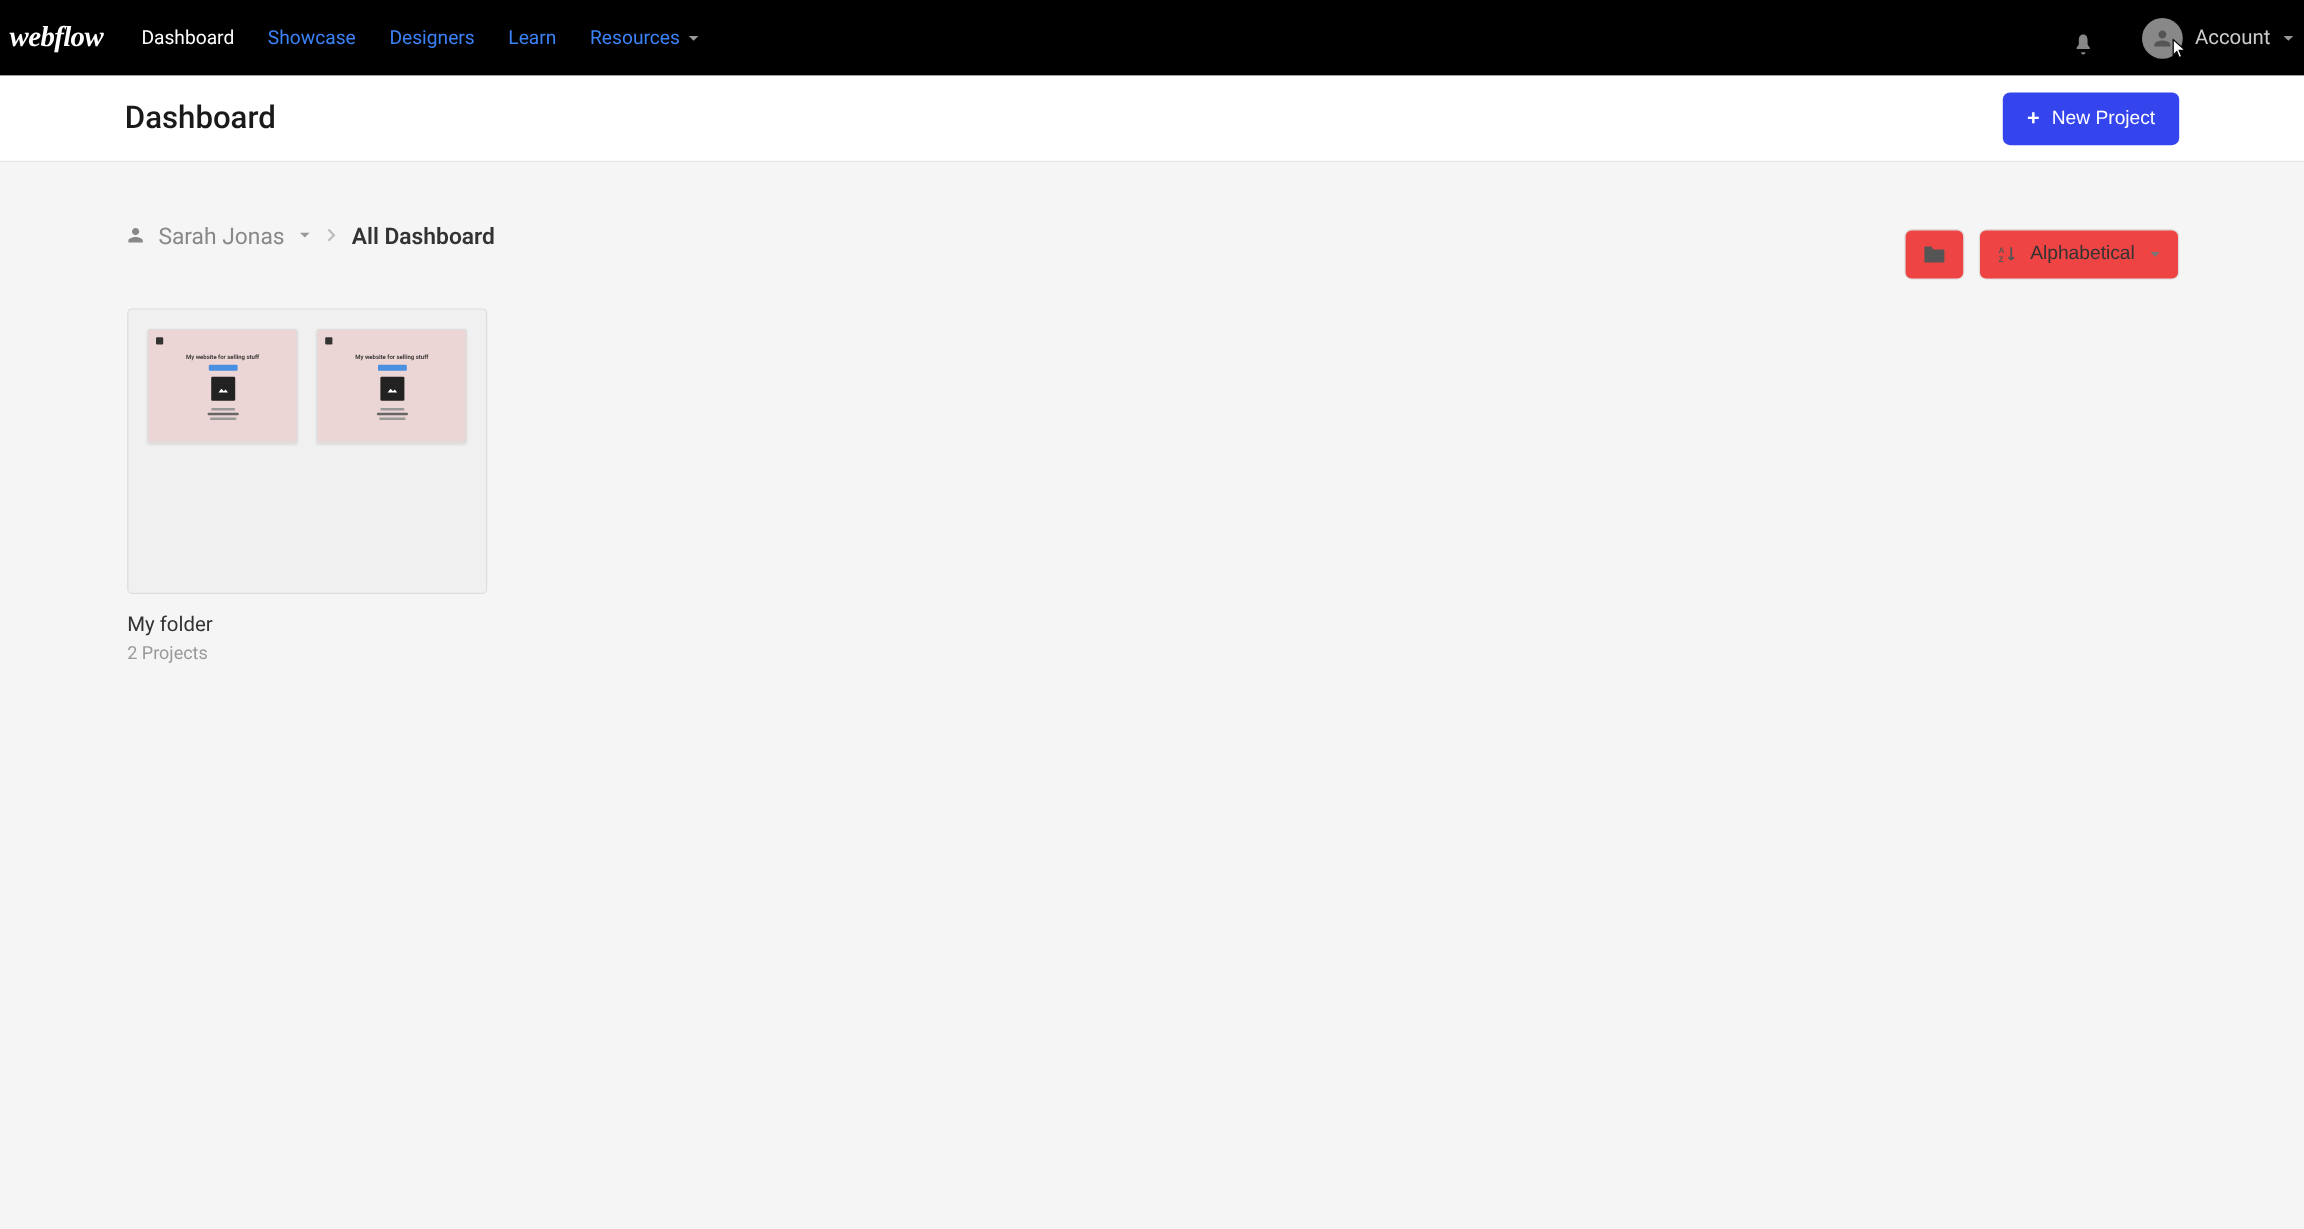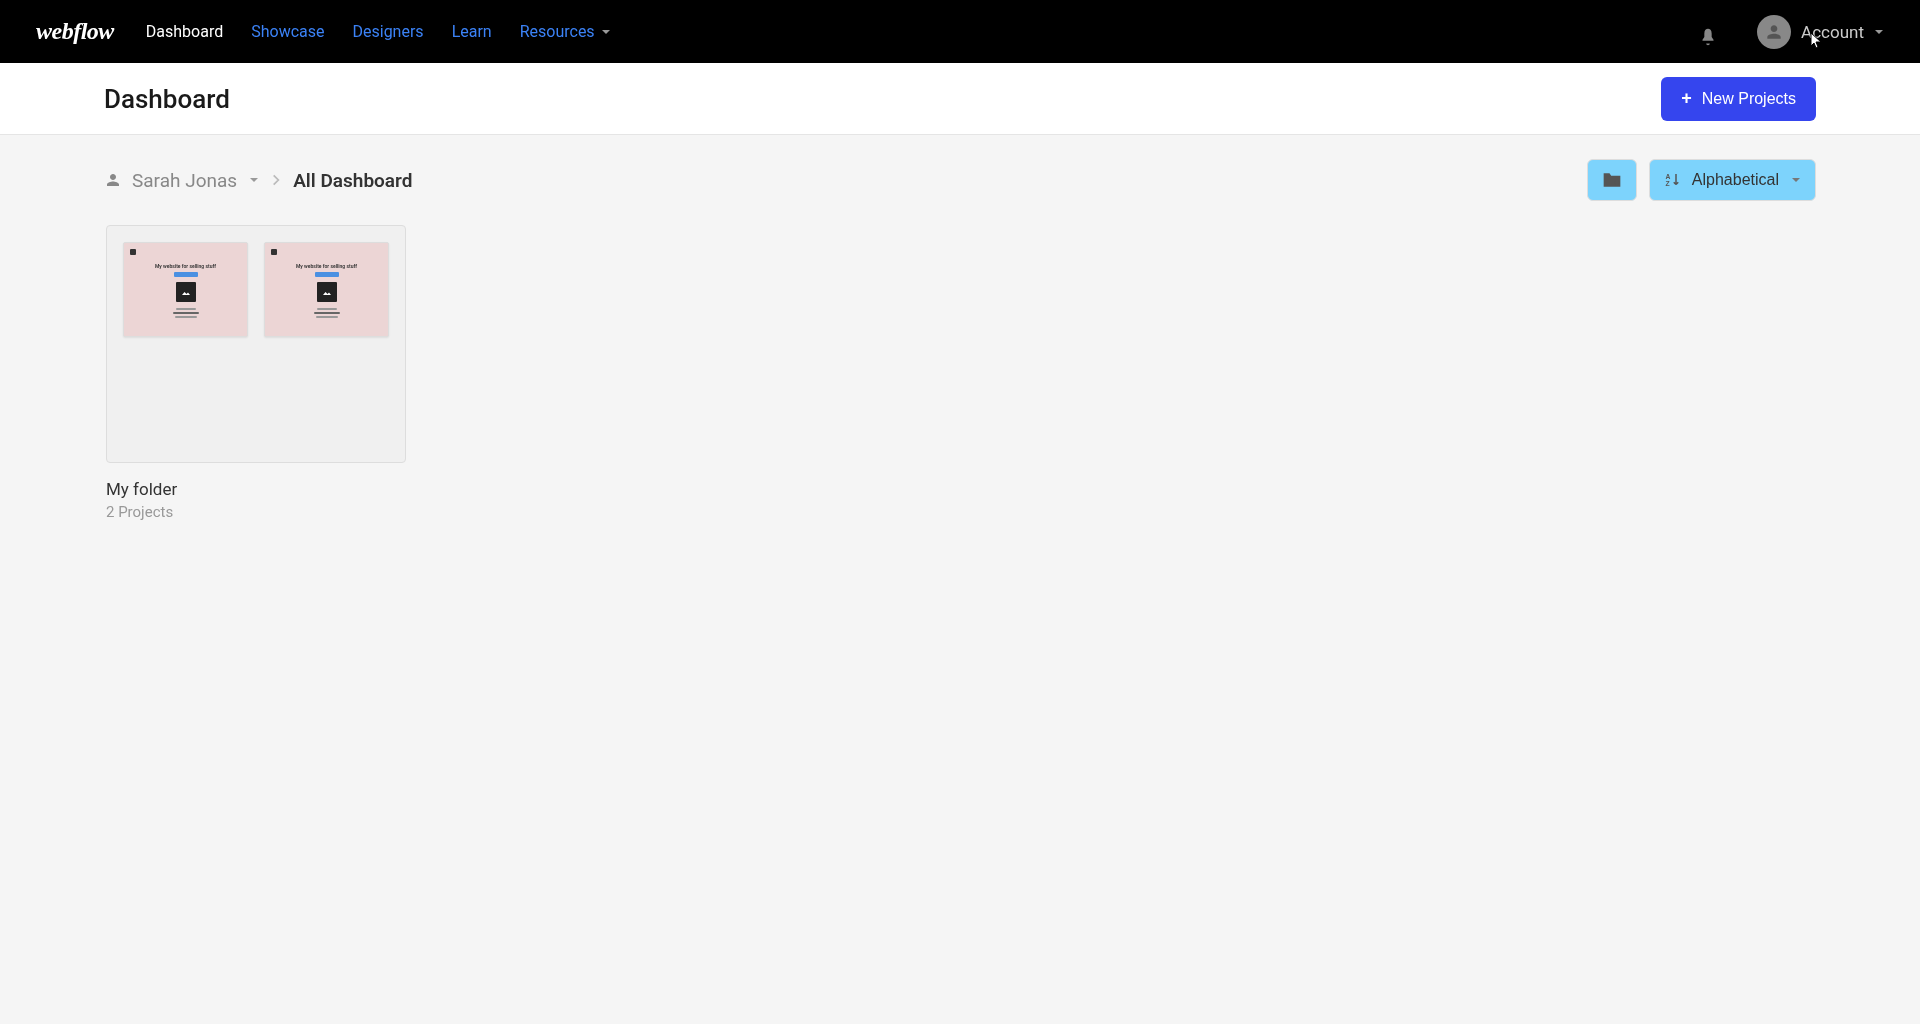--- a/index.html
+++ b/index.html
@@ -14,21 +14,21 @@
       width: 100%;
       min-height: 100vh;
     }
     
     
     .top-nav {
       background: #000;
       height: 63px;
       display: flex;
       align-items: center;
-      padding: 0 36px;
+      padding: 0 8px;
       justify-content: space-between;
     }
     
     .nav-left {
       display: flex;
       align-items: center;
       gap: 28px;
     }
     
     .logo {
@@ -225,29 +225,30 @@
     
     .toolbar-right {
       display: flex;
       align-items: center;
       gap: 12px;
     }
     
     .toolbar-btn {
       height: 42px;
       min-width: 46px;
-      background: #7dd3fc;
+      background: #ef4444;
       border: 1px solid #ddd;
       border-radius: 6px;
       display: flex;
       align-items: center;
       justify-content: center;
       cursor: pointer;
       padding: 0 14px;
       gap: 10px;
+      margin-top: 32px;
     }
     
     .folder-plus-icon {
       width: 20px;
       height: 18px;
       fill: #555;
     }
     
     .sort-icon {
       width: 18px;
@@ -425,21 +426,21 @@
         </svg>
     </div>
   </div>
 </div>
 
 <div class="sub-header">
   <div class="page-title">Dashboard</div>
   <div class="sub-header-right">
     <button class="new-project-btn">
       <span class="plus-icon">+</span>
-      <span>New Projects</span>
+      <span>New Project</span>
     </button>
   </div>
 </div>
 
 <div class="toolbar-row">
   <div class="breadcrumb">
     <div class="breadcrumb-user">
       <svg class="user-icon" viewBox="0 0 24 24">
         <path d="M12 12c2.2 0 4-1.8 4-4s-1.8-4-4-4-4 1.8-4 4 1.8 4 4 4zm0 2c-2.7 0-8 1.3-8 4v2h16v-2c0-2.7-5.3-4-8-4z"></path>
       </svg>

